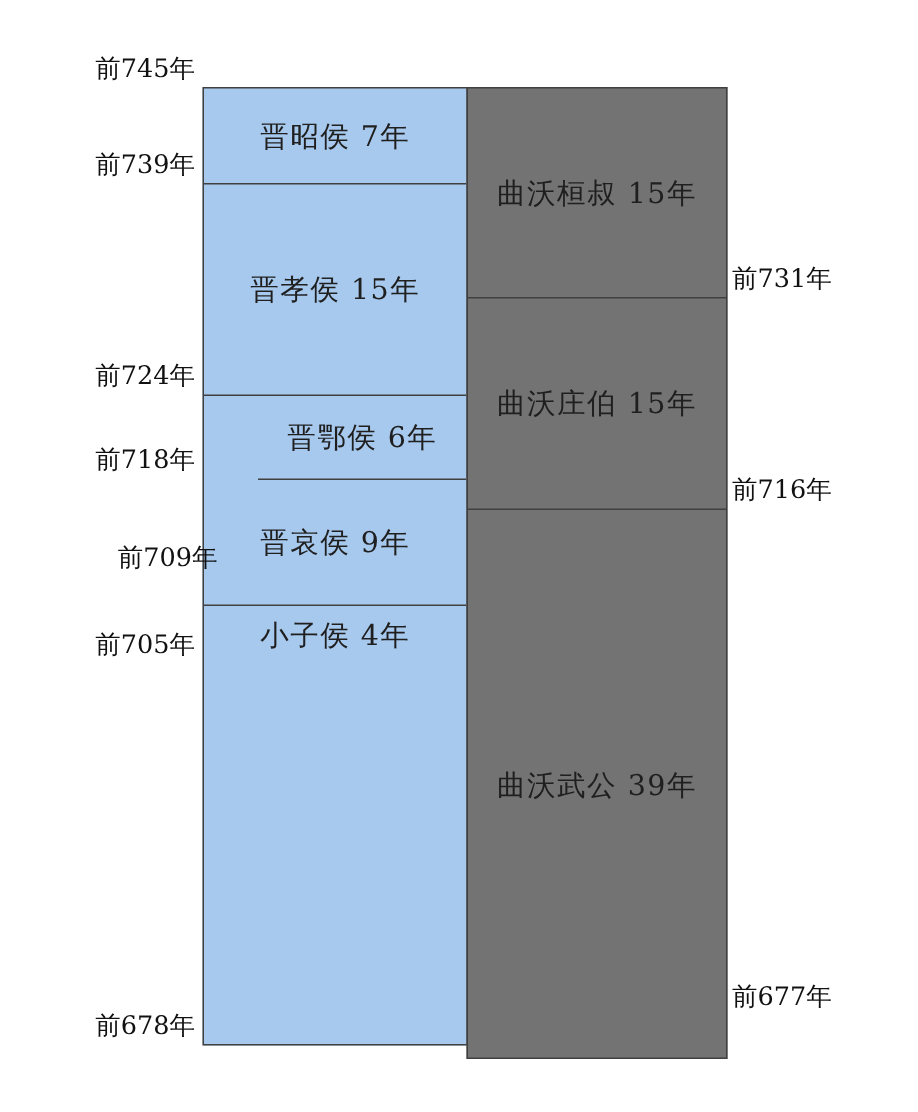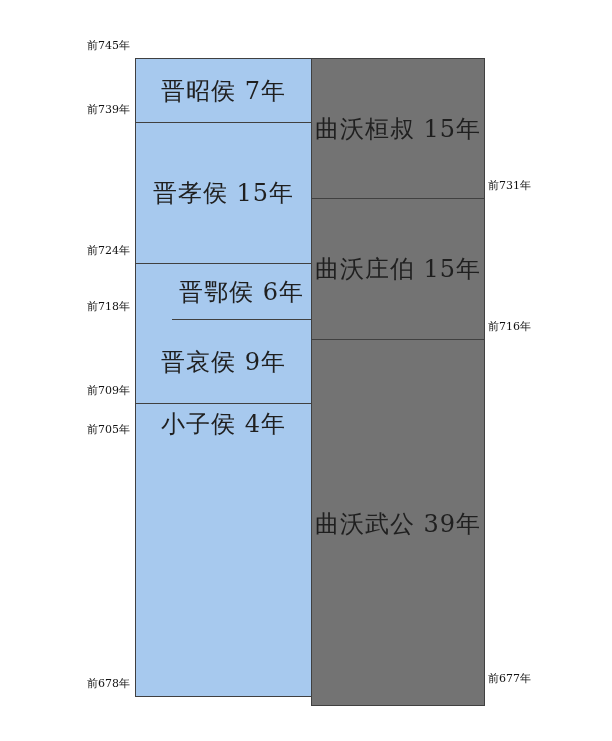--- a/index.html
+++ b/index.html
@@ -28,30 +28,30 @@
     flex: 0 0 auto;
     border-bottom: 1px solid #404040;
     display: flex;
     align-items: center;
     justify-content: center;
   }
   .segment:last-child {
     border-bottom: none;
   }
   .segment span {
-    font-size: 24px;
+    font-size: 19px;
     color: #1f1f1f;
     letter-spacing: 1px;
     white-space: nowrap;
   }
   .year-label {
     position: absolute;
     height: 16px;
     line-height: 16px;
-    font-size: 11px;
+    font-size: 17px;
     color: #111111;
     white-space: nowrap;
   }
   .year-label.left {
     left: 0;
     width: 130px;
     text-align: right;
   }
   .year-label.right {
     left: 488px;
@@ -88,22 +88,22 @@
       </div>
       <div class="segment" style="height: 367px; border-bottom-color: rgb(64, 64, 64);">
         <span style="color: rgb(31, 31, 31);">曲沃武公 39年</span>
       </div>
     </div>
   <div id="labels-left">
       <div class="year-label left" style="top: 38px;">前745年</div>
       <div class="year-label left" style="top: 102px;">前739年</div>
       <div class="year-label left" style="top: 243px;">前724年</div>
       <div class="year-label left" style="top: 299px;">前718年</div>
-      <div class="year-label left" style="top: 383px;">前709年</div>
+      <div class="year-label left" style="top: 364px; padding-left: 15px;">前709年</div>
       <div class="year-label left" style="top: 422px;">前705年</div>
       <div class="year-label left" style="top: 676px;">前678年</div>
     </div>
   <div id="labels-right">
       <div class="year-label right" style="top: 178px;">前731年</div>
       <div class="year-label right" style="top: 319px;">前716年</div>
-      <div class="year-label right" style="top: 671px;">前677年</div>
+      <div class="year-label right" style="top: 657px;">前677年</div>
     </div>
 </div>
 
 </body></html>

